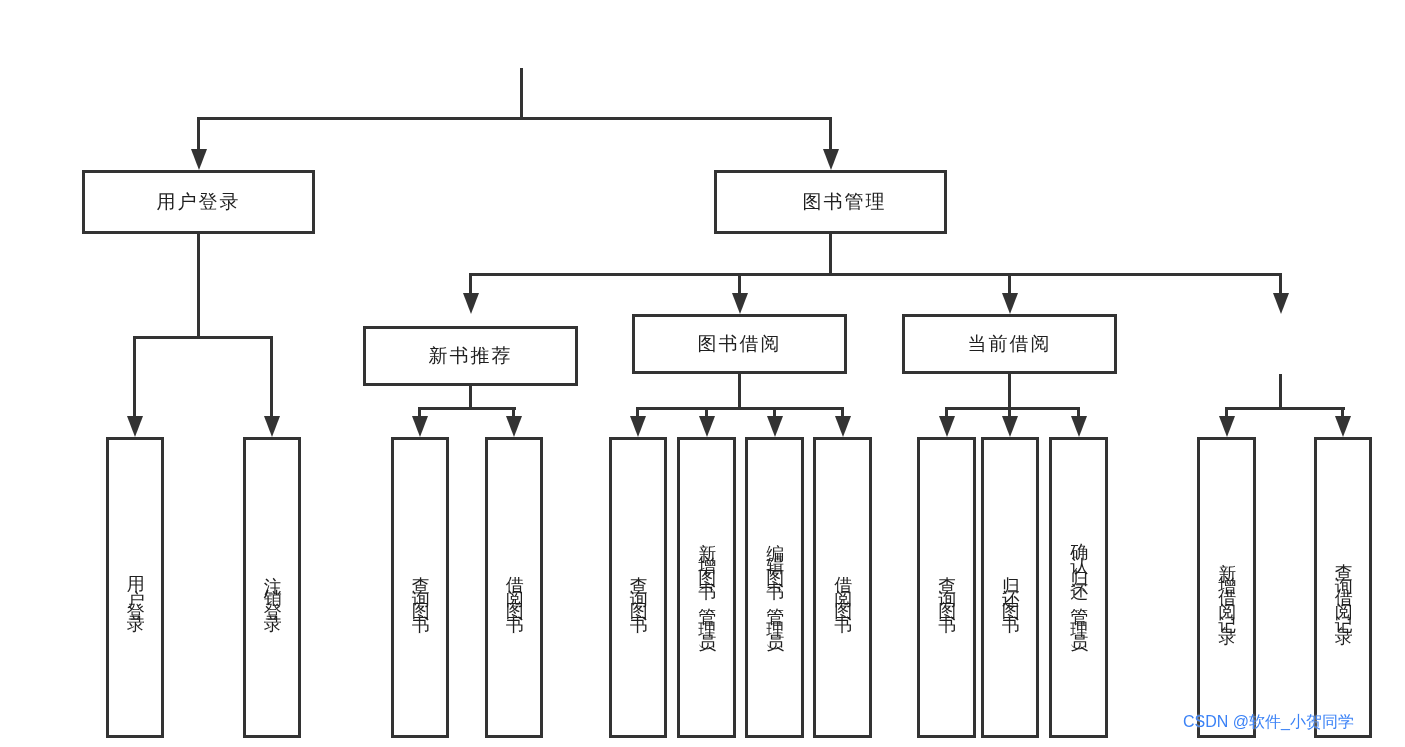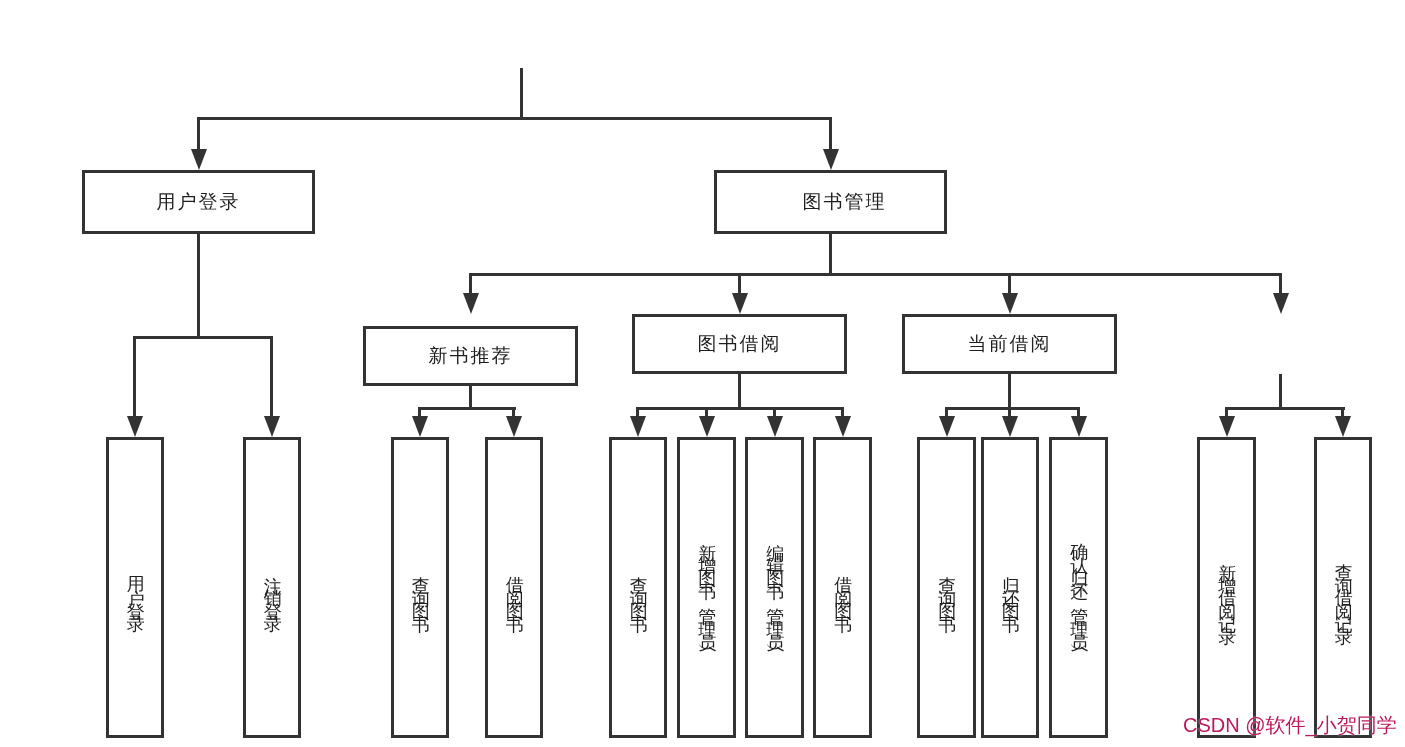--- a/index.html
+++ b/index.html
@@ -40,22 +40,22 @@
     left:-6.5px;
     bottom:-21px;
     width:0;height:0;
     border-left:8px solid transparent;
     border-right:8px solid transparent;
     border-top:21px solid #333333;
   }
   .watermark{
     position:absolute;
     left:1183px;top:712px;
-    font-size:20px;
-    color:#be185d;
+    font-size:16px;
+    color:#3b82f6;
     white-space:nowrap;
     z-index:5;
     text-shadow:0 0 2px rgba(255,255,255,0.9);
   }
 </style>
 </head>
 <body>
 
 <div id="canvas">
 

